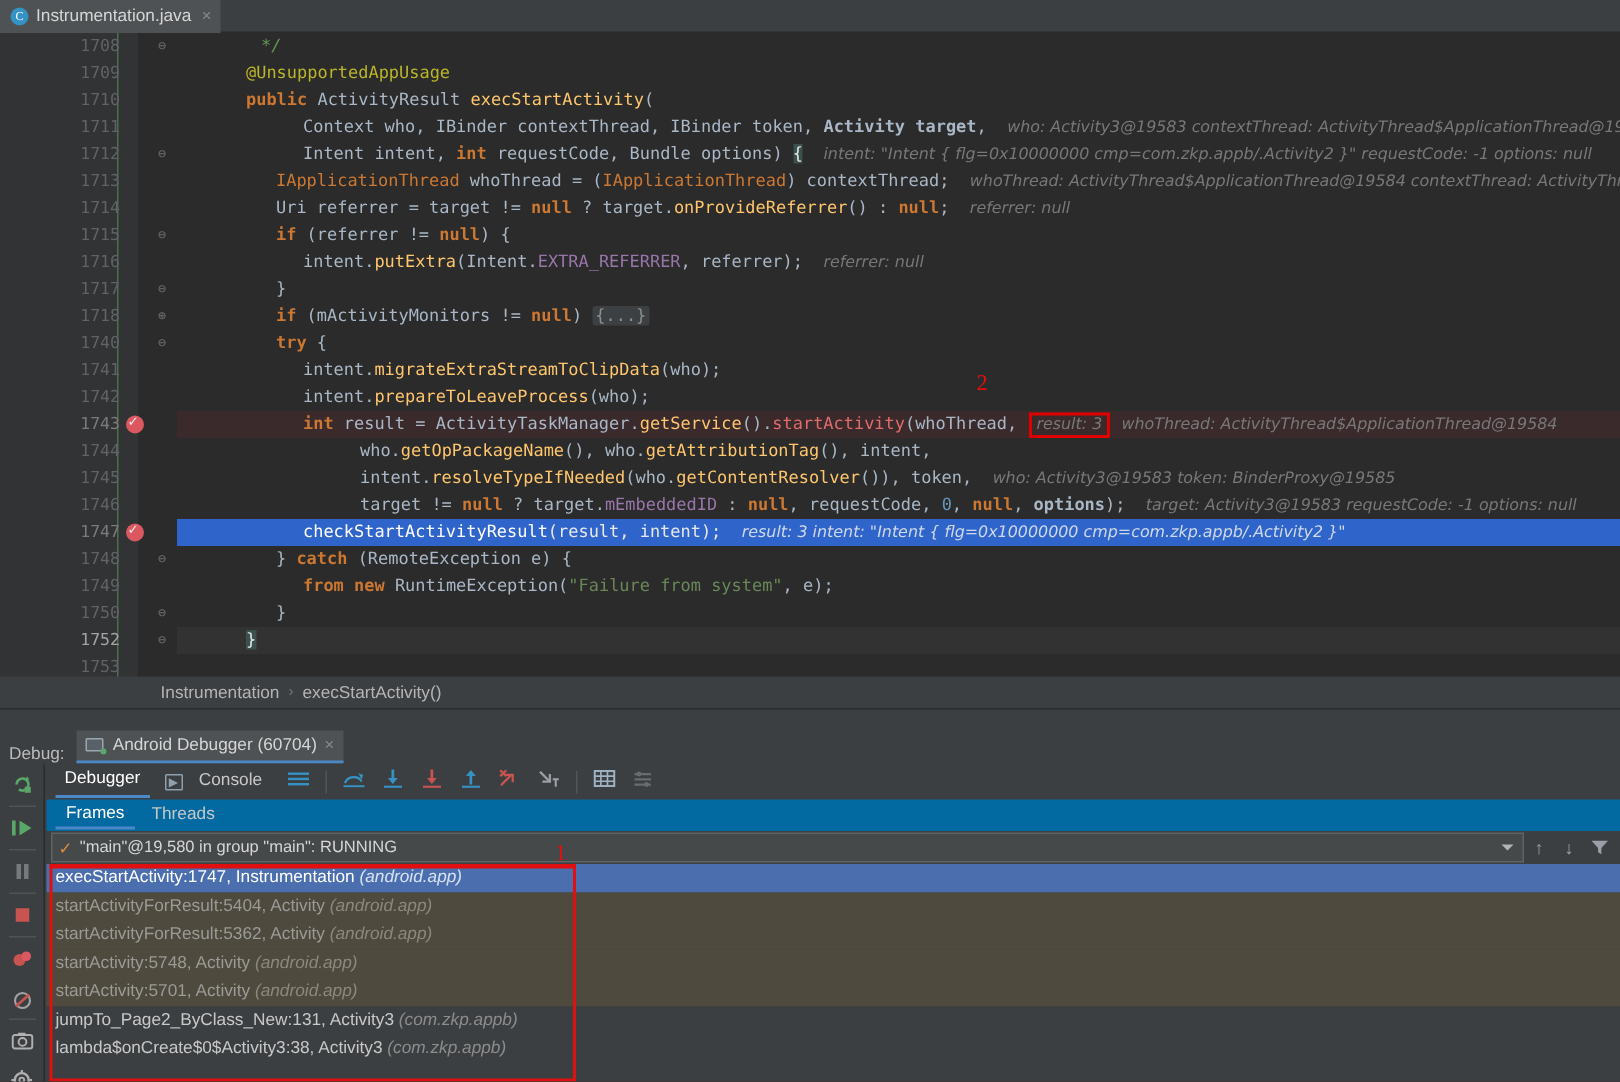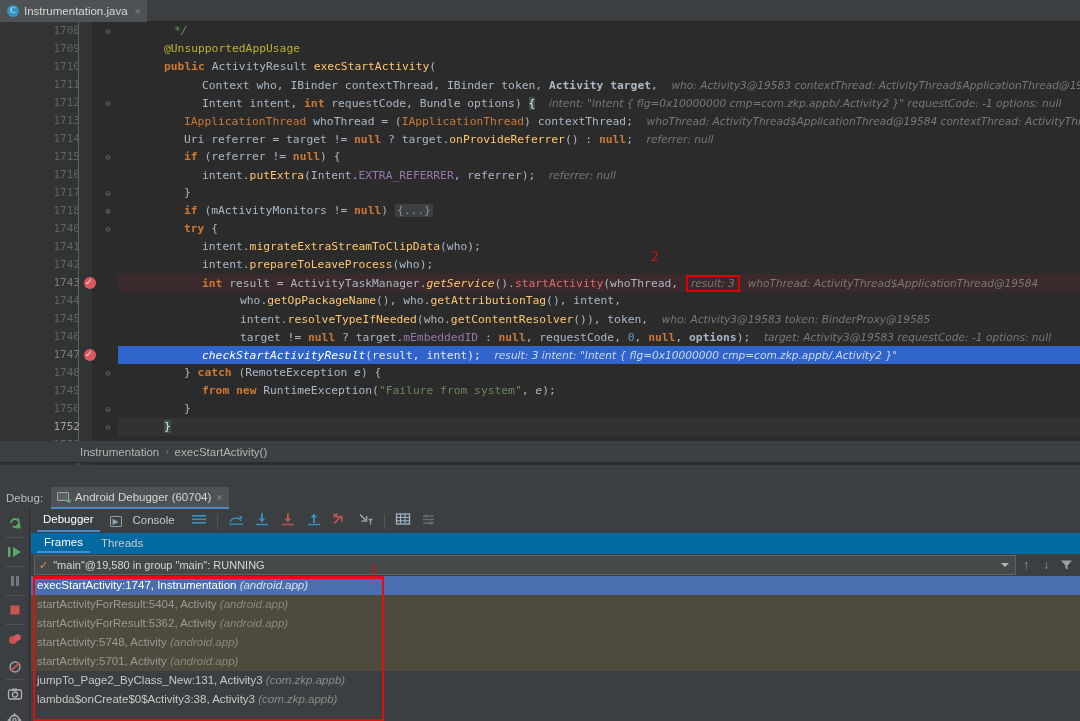--- a/index.html
+++ b/index.html
@@ -82,21 +82,21 @@
   .kw   { color: #cc7832; font-weight: bold; }
   .typ  { color: #a9b7c6; }
   .mth  { color: #ffc66d; }
   .fld  { color: #9876aa; }
   .fldi { color: #9876aa; }
   .str  { color: #6a8759; }
   .num  { color: #6897bb; }
   .ann  { color: #bbb529; }
   .cmt  { color: #629755; font-style: italic; }
   .call { color: #ffc66d; }
-  .itl  { font-style: italic; }
+  .itl  { }
   .brace{ color: #a9b7c6; }
   .hint {
     color: #787878; font-style: italic; font-size: 10.6px;
     font-family: "DejaVu Sans", sans-serif;
   }
   .hint.onsel { color: #cfd8e8; }
   .hintbox {
     display: inline-block; border: 2px solid #e00000; padding: 0 3px;
     margin: 0 1px; line-height: 13px;
   }
@@ -105,35 +105,35 @@
   }
   .brace-hl { background: #3b514d; color: #e8e8e8; }
 
   .annot-num {
     position: absolute; color: #e01010; font-size: 15px;
     font-family: "Liberation Serif", serif; z-index: 40;
   }
 
   
   .breadcrumb {
-    position: absolute; left: 0; top: 441px; width: 1080px; height: 22px;
+    position: absolute; left: 0; top: 451px; width: 1080px; height: 22px;
     background: #3c3f41; display: flex; align-items: center;
-    padding-left: 80px; gap: 6px; border-bottom: 1px solid #2b2b2b;
+    padding-left: 107px; gap: 6px; border-bottom: 1px solid #2b2b2b;
   }
   .breadcrumb span { font-size: 11.5px; color: #b4b4b4; }
   .breadcrumb .sep { color: #777; font-size: 10px; }
 
   
   .debugwin {
     position: absolute; left: 0; top: 487px; width: 1080px; height: 234px;
     background: #3c3f41;
   }
   .debug-header {
     position: absolute; left: 0; top: 0; width: 1080px; height: 22px;
-    background: #3c3f41; display: flex; align-items: center; gap: 8px;
+    background: #3c3f41; display: flex; align-items: flex-end; gap: 8px;
     padding-left: 6px;
   }
   .debug-header .lbl { font-size: 11.5px; color: #bbbbbb; }
   .debug-tab {
     display: flex; align-items: center; gap: 5px; height: 22px;
     padding: 0 6px; background: #4e5254; border-bottom: 2px solid #4a88c7;
   }
   .debug-tab .dtab-label { font-size: 11.5px; color: #d6d6d6; }
   .debug-tab .dtab-close { font-size: 11px; color: #8a8a8a; }
   .dbg-icon {

